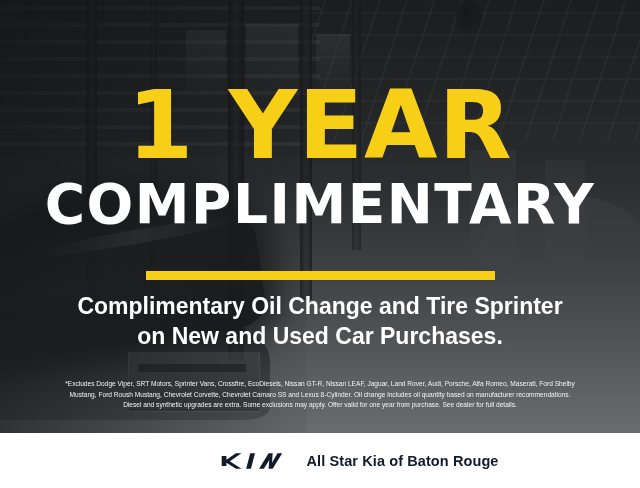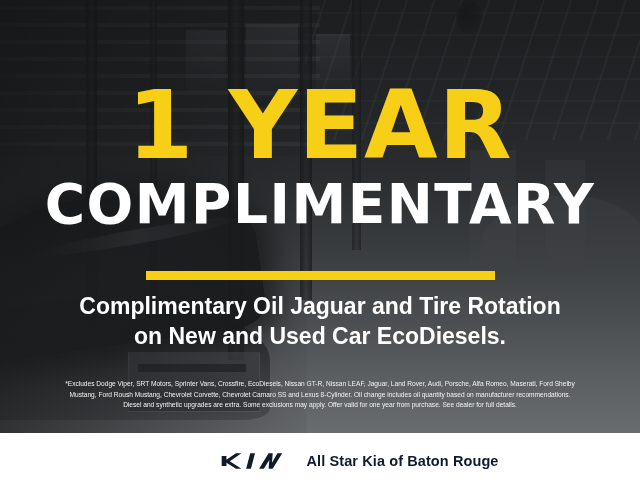--- a/index.html
+++ b/index.html
@@ -296,22 +296,22 @@
 
       <div class="headline-1">1 YEAR</div>
 
       <div class="headline-2">
         <div>COMPLIMENTARY</div>
       </div>
 
       <div class="rule"></div>
 
       <div class="subhead">
-        <div>Complimentary Oil Jaguar and Tire Rotation</div>
-        <div>on New and Used Car EcoDiesels.</div>
+        <div>Complimentary Oil Change and Tire Sprinter</div>
+        <div>on New and Used Car Purchases.</div>
       </div>
 
       <div class="disclaimer">
         <div>*Excludes Dodge Viper, SRT Motors, Sprinter Vans, Crossfire, EcoDiesels, Nissan GT-R, Nissan LEAF, Jaguar, Land Rover, Audi, Porsche, Alfa Romeo, Maserati, Ford Shelby</div>
         <div>Mustang, Ford Roush Mustang, Chevrolet Corvette, Chevrolet Camaro SS and Lexus 8-Cylinder. Oil change includes oil quantity based on manufacturer recommendations.</div>
         <div>Diesel and synthetic upgrades are extra. Some exclusions may apply. Offer valid for one year from purchase. See dealer for full details.</div>
       </div>
 
     </div>
   </div>

